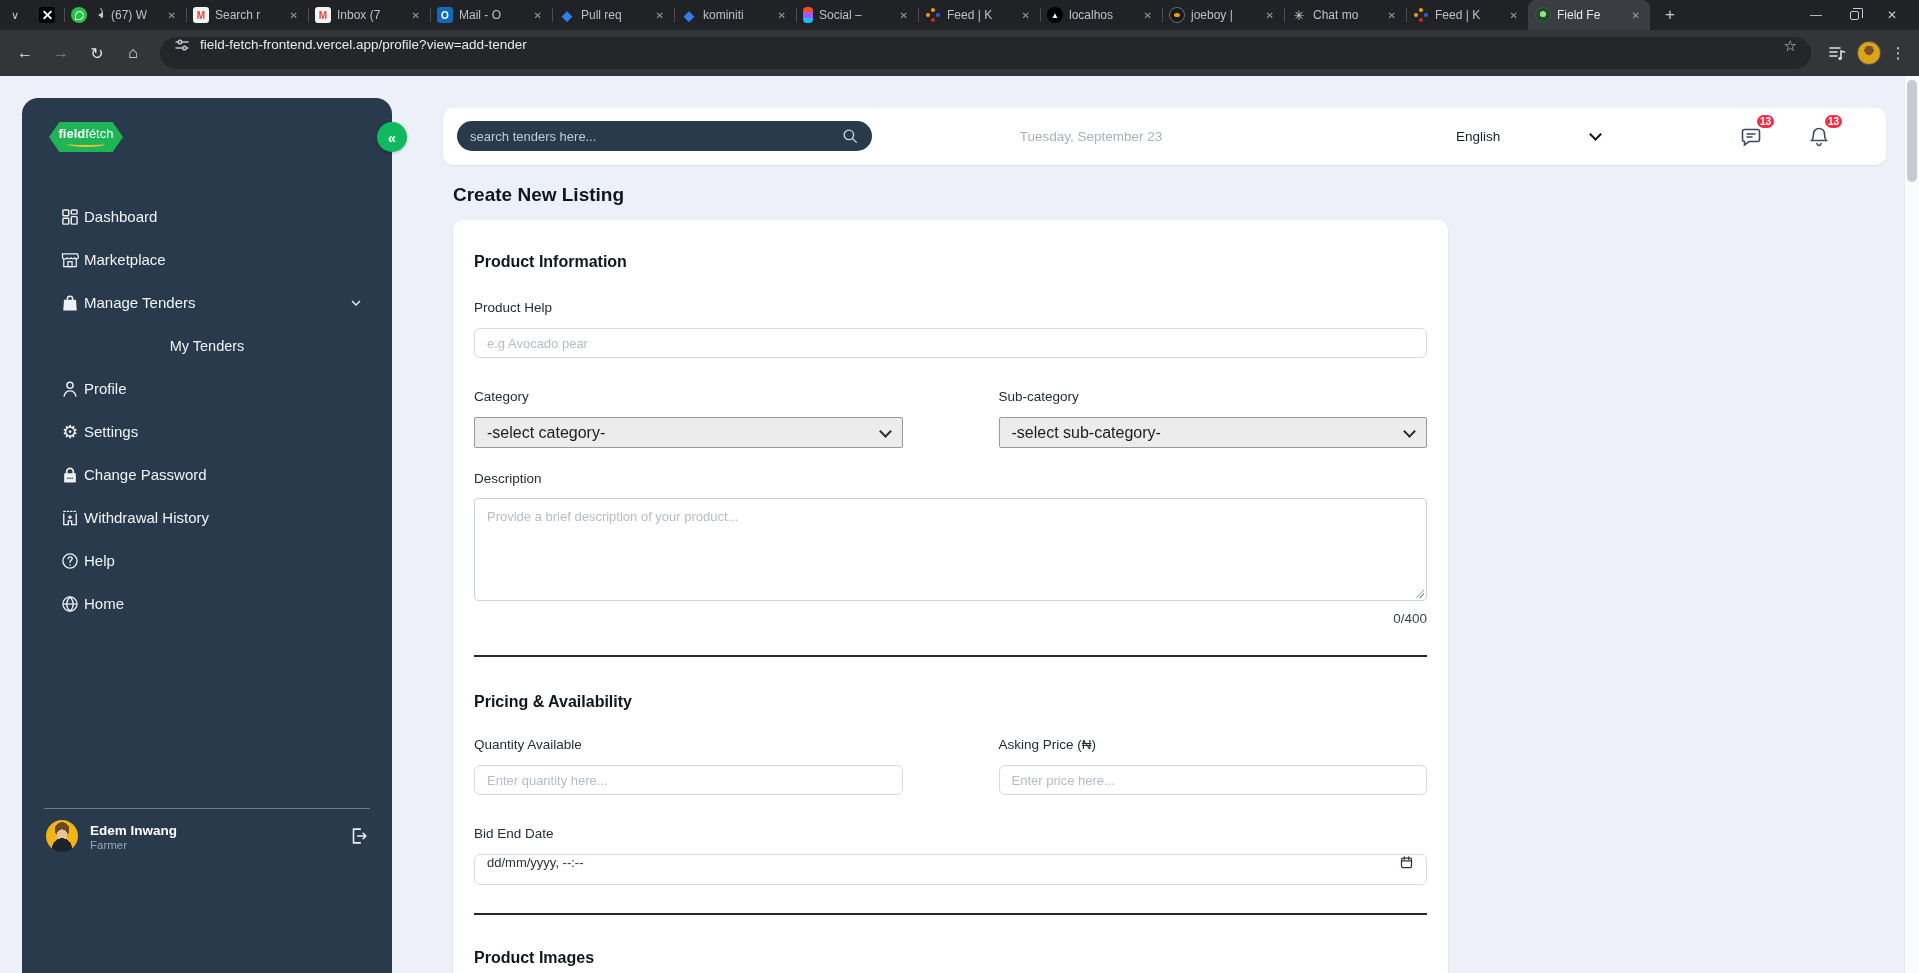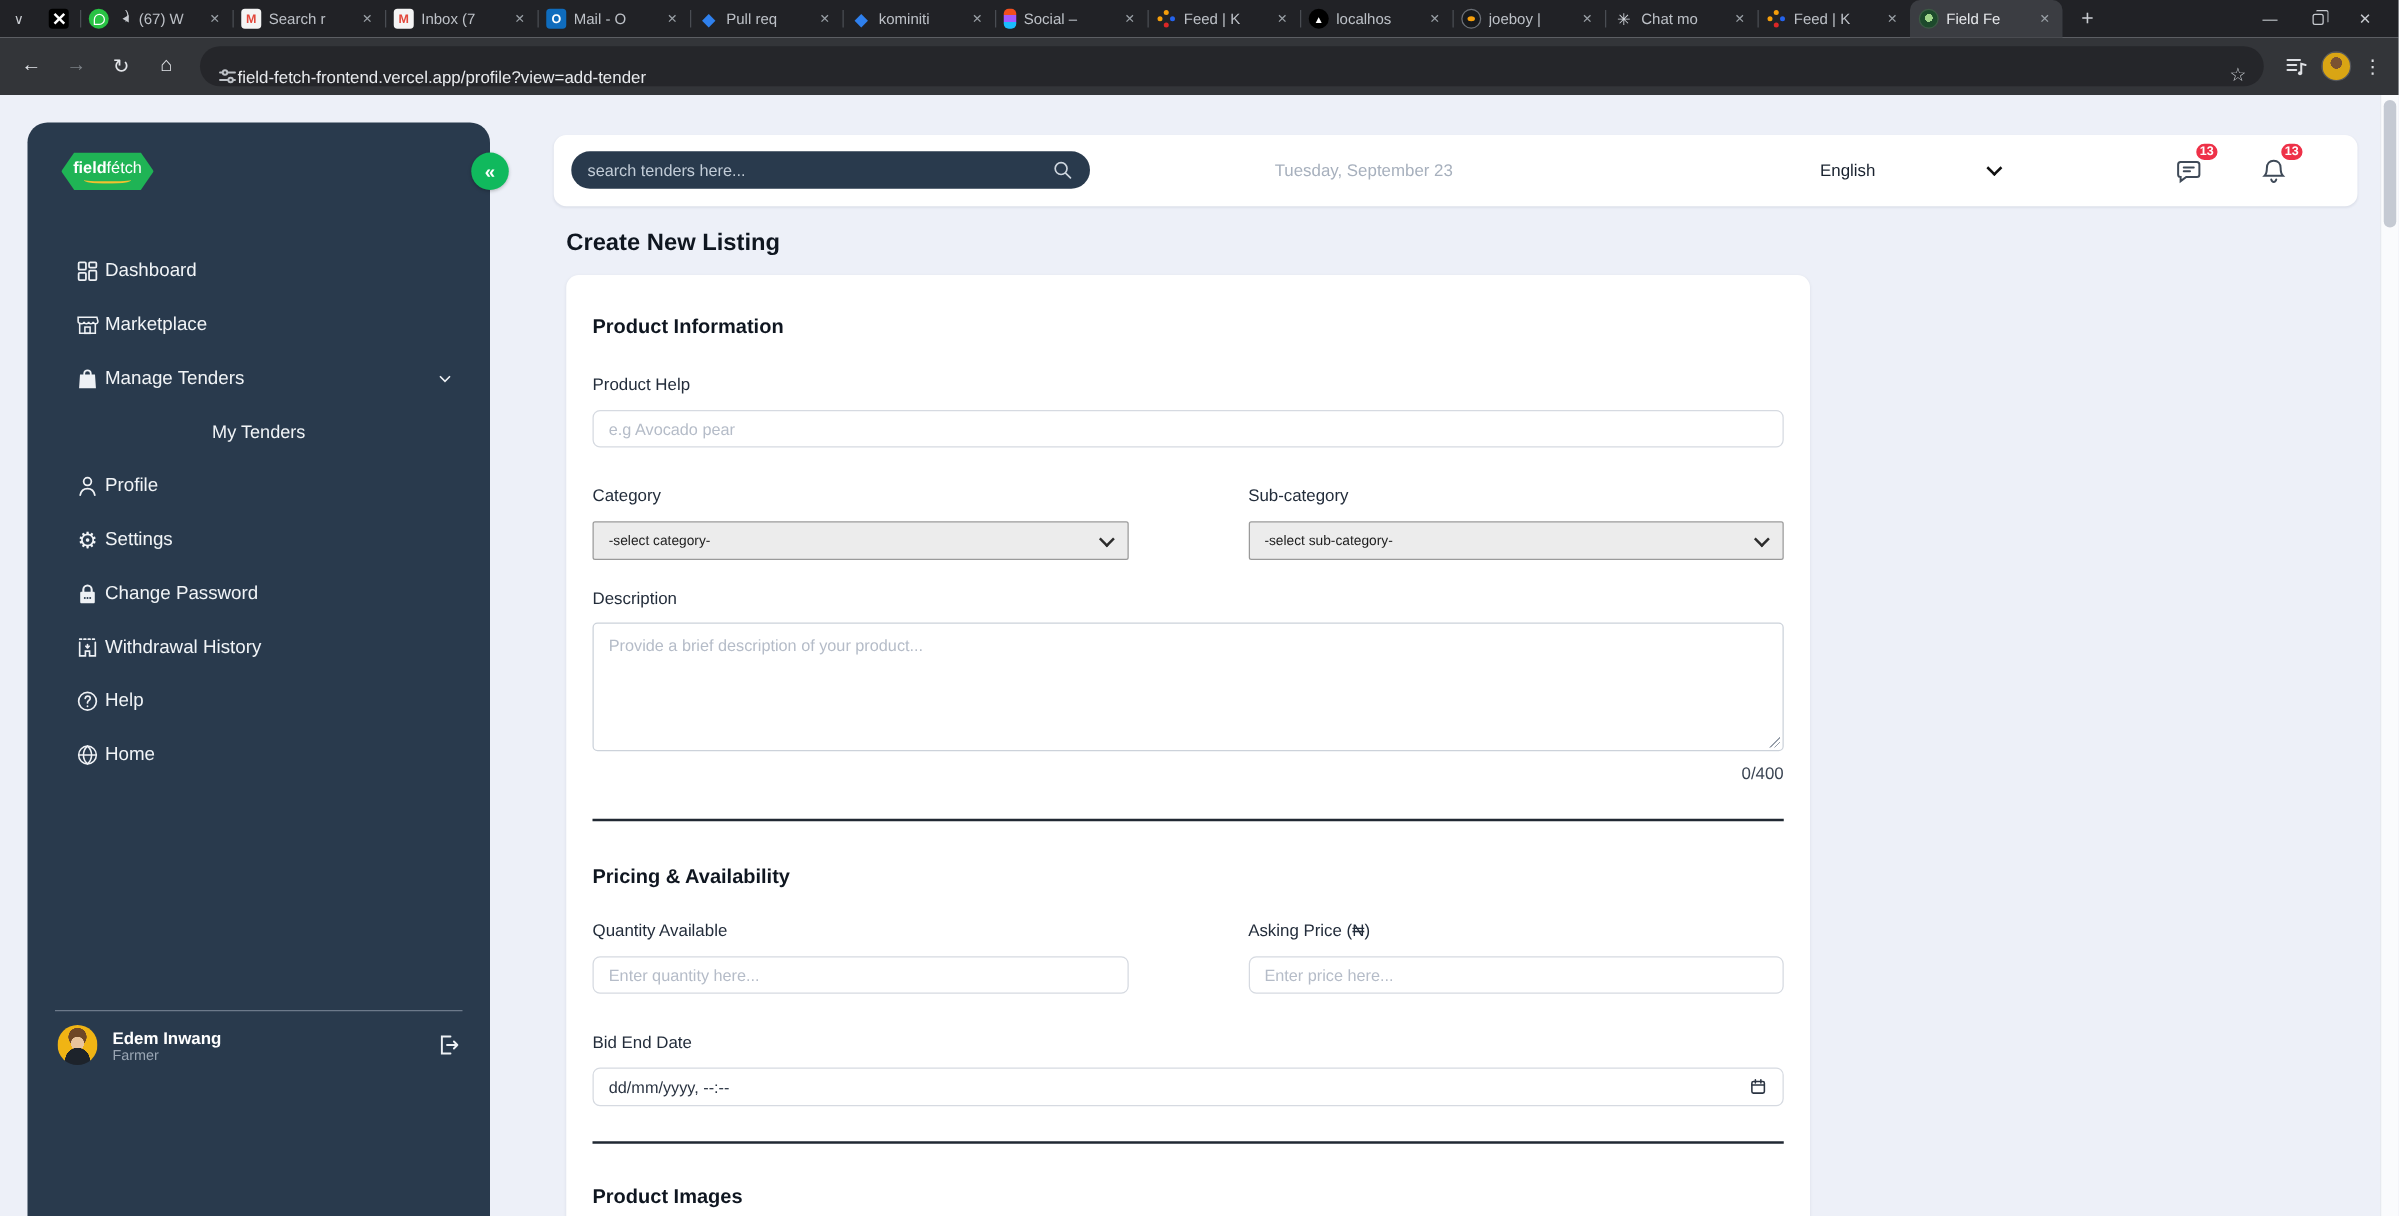--- a/index.html
+++ b/index.html
@@ -44,21 +44,21 @@
   .fav.gpt::before { content:"✳"; color:#cfd3d8; font-size:13px; font-weight:normal; }
   .fav.ff { background:radial-gradient(circle at 50% 45%, #9fd48a 0 30%, #1d4a2c 31%); border:1px solid #3c5a44; }
   .speaker { width:12px; height:12px; flex:0 0 auto; position:relative; }
   .speaker::before { content:""; position:absolute; left:1px; top:3px; border-left:4px solid transparent; border-top:3px solid transparent; border-bottom:3px solid transparent; border-right:5px solid #c8cbd0; }
   .speaker::after { content:")"; position:absolute; left:7px; top:-2px; color:#c8cbd0; font-size:10px; }
 
   
   .toolbar { position:absolute; top:30px; left:0; right:0; height:46px; background:#333539; display:flex; align-items:center; padding:0 10px; gap:6px; }
   .nav-btn { width:30px; height:30px; border-radius:50%; display:flex; align-items:center; justify-content:center; color:#e2e4e8; font-size:16px; }
   .nav-btn.dim { color:#7c8086; }
-  .omnibox { flex:1; height:32px; background:#25262a; border-radius:16px; display:flex; align-items:flex-end; gap:0; padding:0 14px; margin:0 6px; }
+  .omnibox { flex:1; height:32px; background:#25262a; border-radius:16px; display:flex; align-items:flex-start; gap:10px; padding:0 14px; margin:0 6px; }
   .siteinfo { width:16px; height:16px; flex:0 0 auto; }
   .url-text { flex:1; color:#e8eaed; font-size:13.5px; white-space:nowrap; overflow:hidden; }
   .star { color:#cdd1d6; font-size:15px; }
   .media-btn { width:28px; height:28px; display:flex; align-items:center; justify-content:center; }
   .chrome-avatar { width:24px; height:24px; border-radius:50%; background:radial-gradient(circle at 50% 38%, #7a5232 0 26%, #d9a514 27%); border:1px solid #55575c; }
   .menu-dots { color:#dfe1e5; font-size:15px; width:22px; text-align:center; letter-spacing:0; }
 
   
   .page { position:absolute; top:76px; left:0; right:0; bottom:0; background:#edf0f8; overflow:hidden; }
   .scroll-track { position:absolute; right:0; top:0; bottom:0; width:15px; background:#fafbfd; border-left:1px solid #e7eaf0; }
@@ -105,29 +105,29 @@
   
   .page-title { position:absolute; left:453px; top:108px; font-size:19px; font-weight:bold; color:#0f1620; }
   .card { position:absolute; left:453px; top:144px; width:995px; height:840px; background:#fff; border-radius:10px; box-shadow:0 1px 3px rgba(16,24,40,.08); padding:33px 21px; }
   .section-h { font-size:16px; font-weight:bold; color:#0f1620; }
   .f-label { display:block; font-size:13.5px; color:#232d3b; }
   .t-input { width:100%; height:30px; border:1px solid #d6dae1; border-radius:6px; padding:0 12px; font-size:13px; color:#222; font-family:inherit; outline:none; }
   .t-input::placeholder { color:#b5bcc8; }
   .grid2 { display:flex; gap:96px; }
   .col { flex:1; min-width:0; }
   .sel-wrap { position:relative; margin-top:13px; }
-  .sel-wrap select { appearance:none; -webkit-appearance:none; width:100%; height:31px; background:#ececec; border:1px solid #9a9a9a; border-radius:2px; padding:0 12px; font-size:11px; color:#1c1c1c; font-family:inherit; }
+  .sel-wrap select { appearance:none; -webkit-appearance:none; width:100%; height:31px; background:#ececec; border:1px solid #9a9a9a; border-radius:2px; padding:0 12px; font-size:16px; color:#1c1c1c; font-family:inherit; }
   .sel-wrap::after { content:""; position:absolute; right:13px; top:10px; width:7px; height:7px; border-right:2px solid #2c2c2c; border-bottom:2px solid #2c2c2c; transform:rotate(45deg); pointer-events:none; }
   .ta-wrap { position:relative; margin-top:12px; }
   .ta-wrap textarea { width:100%; height:103px; border:1px solid #ccd2da; border-radius:4px; padding:10px 12px; font-size:13px; color:#222; font-family:inherit; resize:none; outline:none; display:block; }
   .ta-wrap textarea::placeholder { color:#b5bcc8; }
   .resize-grip { position:absolute; right:3px; bottom:3px; width:9px; height:9px; background:linear-gradient(135deg,transparent 0 50%,#98a0ab 50% 58%,transparent 58% 72%,#98a0ab 72% 80%,transparent 80%); }
   .char-counter { text-align:right; font-size:13.5px; color:#3b4553; margin-top:10px; }
   .hr-dark { height:2px; background:#212933; border:none; }
-  .datebox { margin-top:13px; height:31px; border:1px solid #d6dae1; border-radius:6px; display:flex; align-items:center; justify-content:space-between; padding:0 12px; font-size:13px; color:#2b3442; }
+  .datebox { margin-top:13px; height:31px; border:1px solid #d6dae1; border-radius:6px; display:flex; align-items:flex-start; justify-content:space-between; padding:0 12px; font-size:13px; color:#2b3442; }
 </style>
 </head>
 <body>
 
 <div class="browser">
 
   <div class="tabstrip">
     <div class="tab-caret">∨</div>
     <div class="pinned-tab">
         <span class="fav fx"></span>

